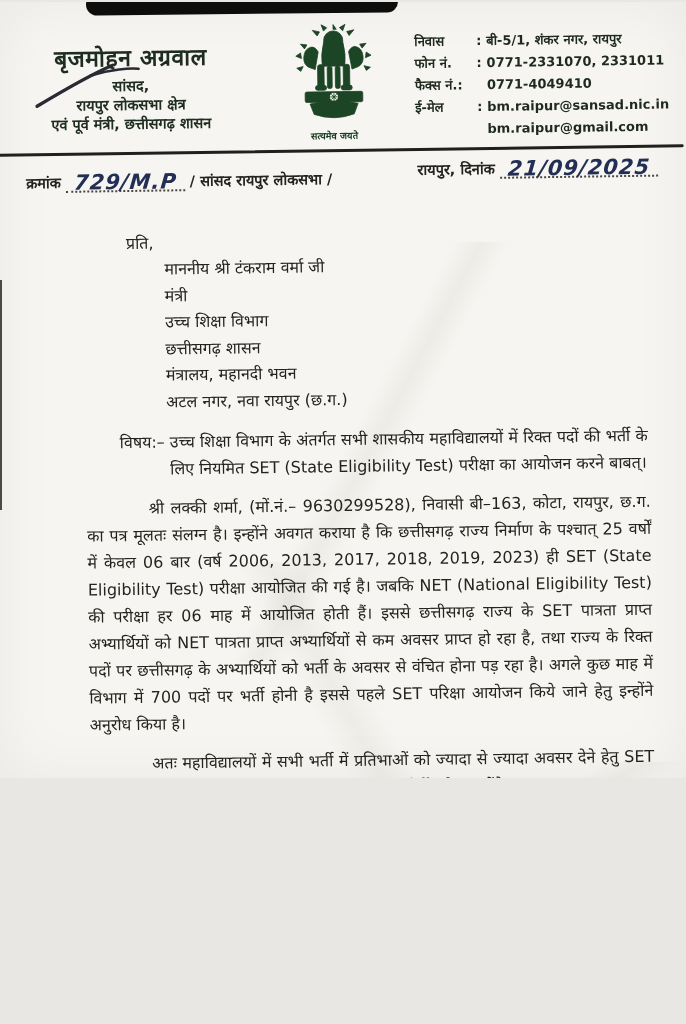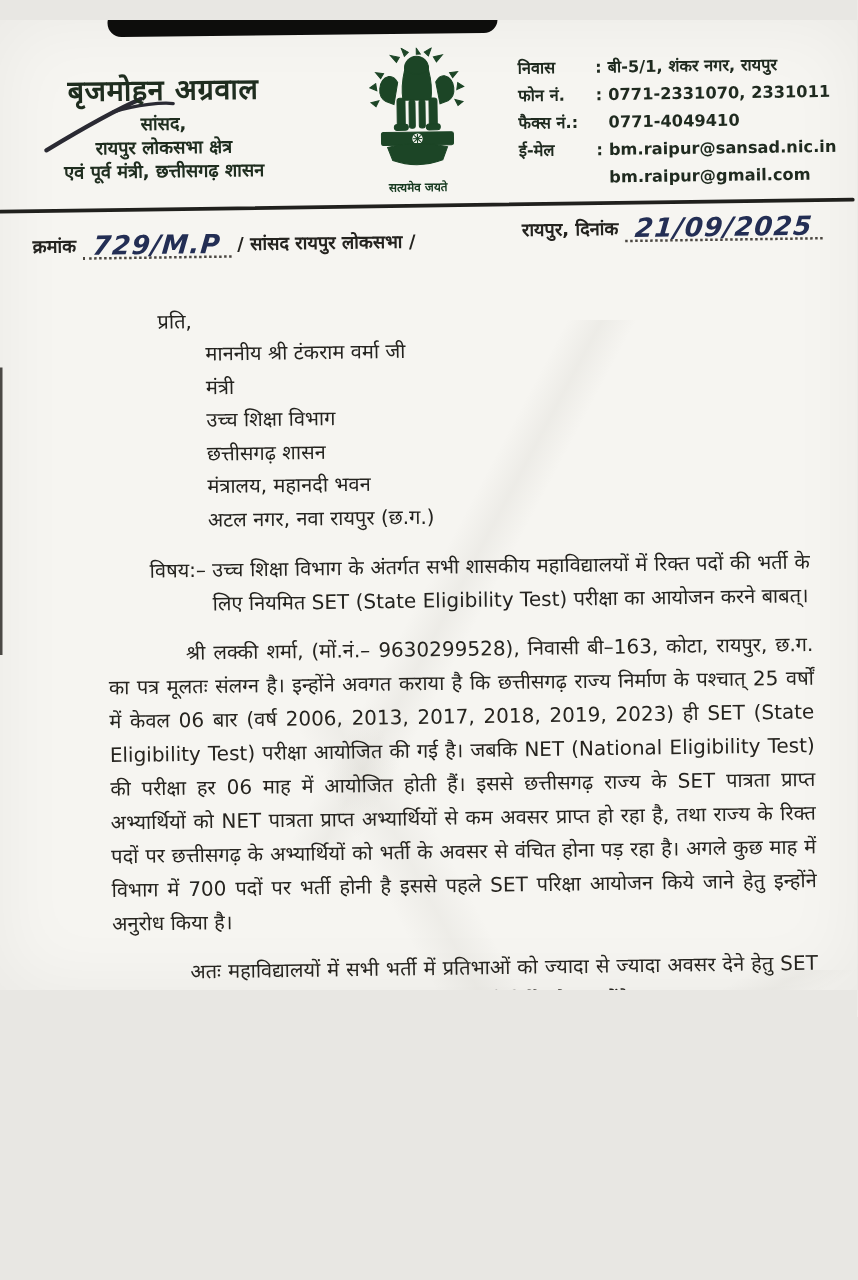--- a/index.html
+++ b/index.html
@@ -1,20 +1,20 @@
 <!DOCTYPE html>
 <html lang="hi"><head>
 <meta charset="utf-8">
 <style>
   * { margin:0; padding:0; box-sizing:border-box; }
   html,body { background:#e8e7e3; }
   body { font-family:"DejaVu Sans", sans-serif; }
 
   .scan {
-    position:relative; width:686px; height:776px; margin:16px auto;
+    position:relative; width:686px; height:776px; margin:2px auto;
     background:#f6f5f1; overflow:hidden;
     box-shadow: inset 0 0 60px rgba(0,0,0,0.05);
   }
 
   
   .top-band {
     position:absolute; left:86px; top:-10px; width:312px; height:22px;
     background:#0d0d0c; border-radius:12px; transform:rotate(-0.6deg);
   }
   .edge-strip-thin {

